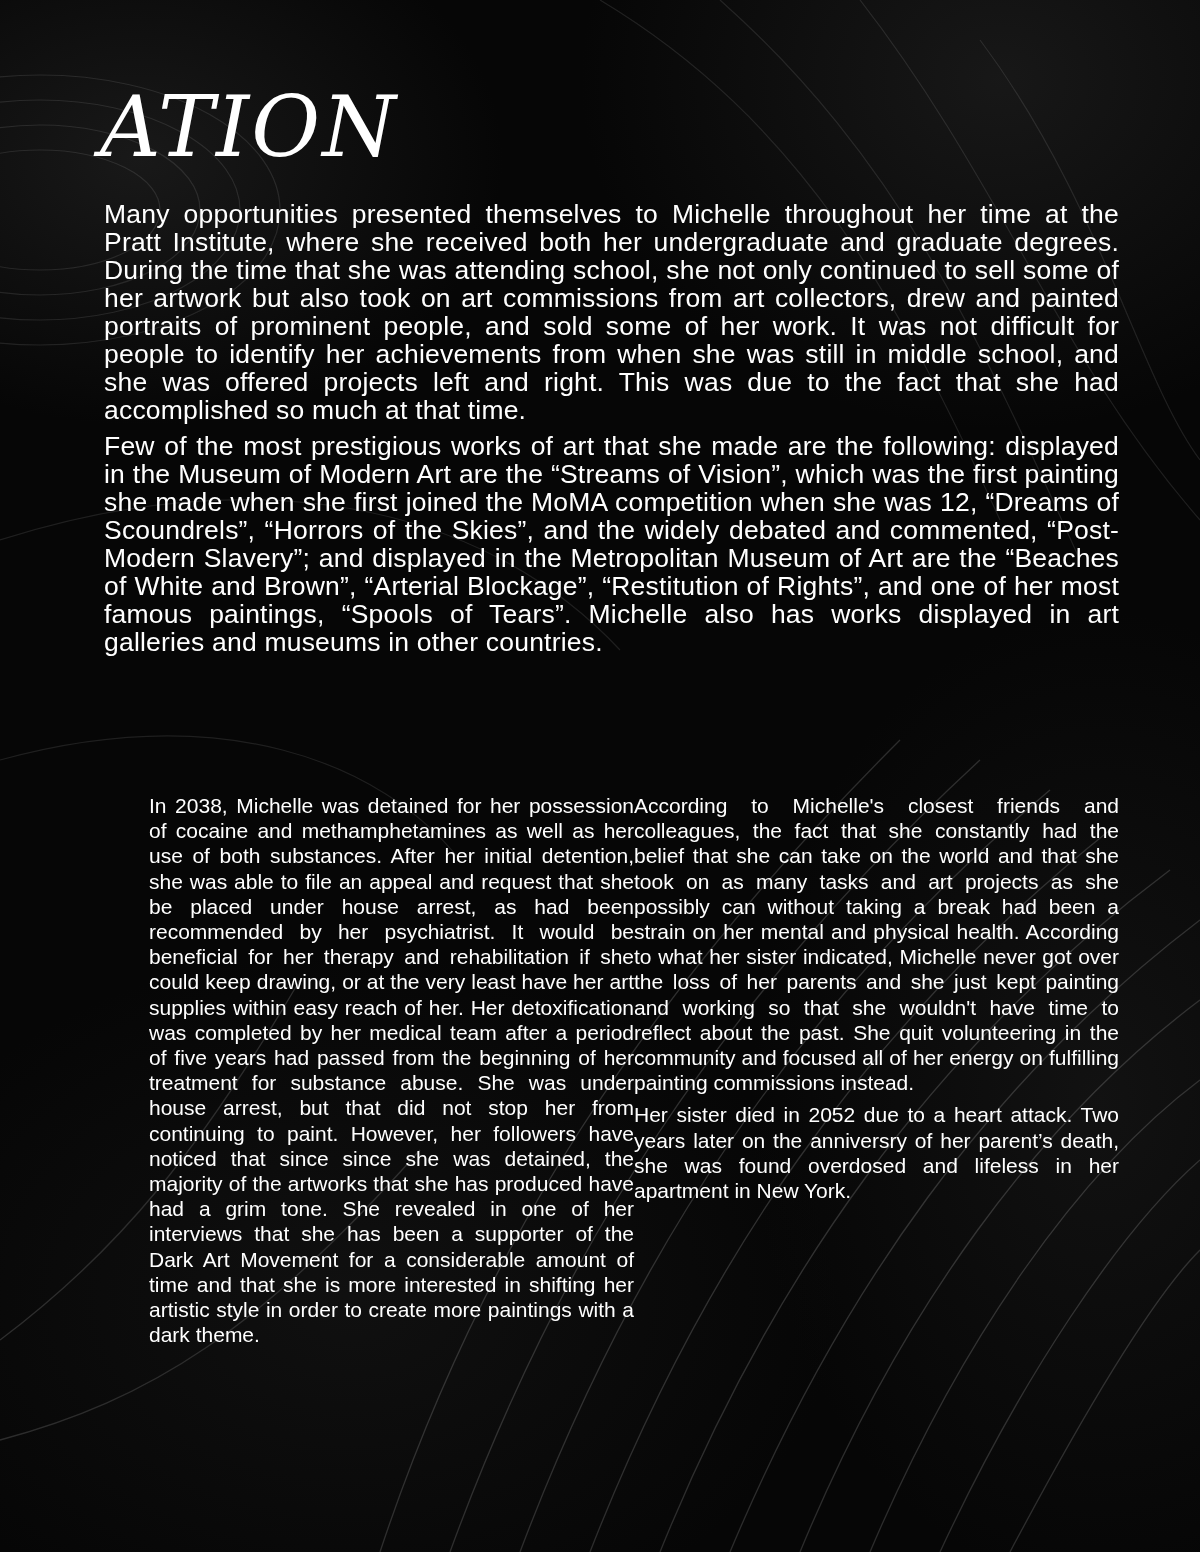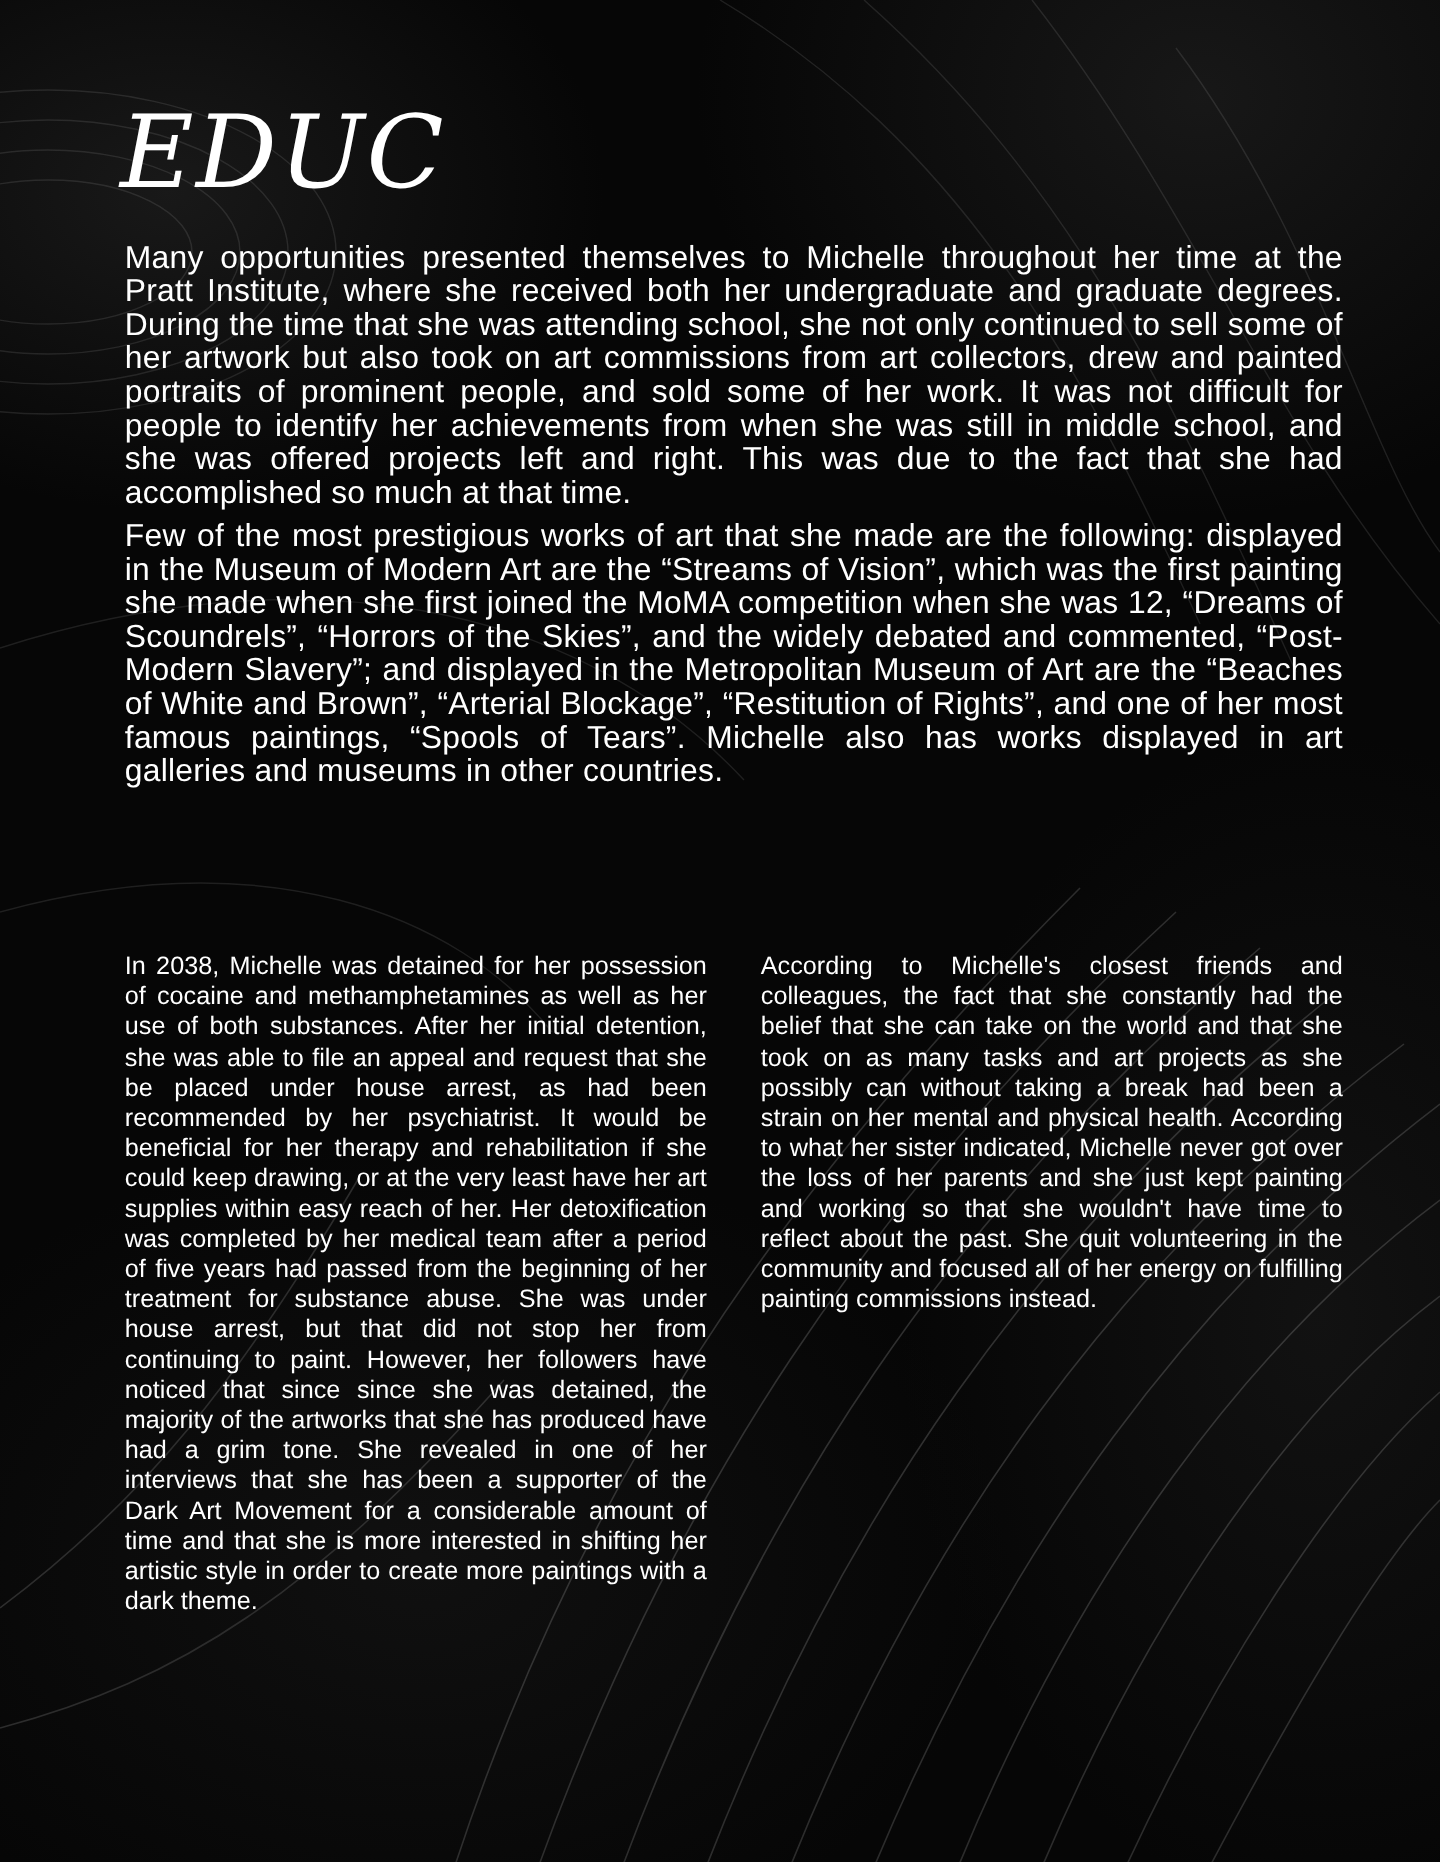--- a/index.html
+++ b/index.html
@@ -64,21 +64,21 @@
       line-height: 28px;
       text-align: justify;
       letter-spacing: 0.2px;
     }
     .columns {
       position: absolute;
       left: 104px;
       top: 793px;
       width: 1015px;
       display: flex;
-      justify-content: space-between;
+      justify-content: flex-end;
     }
     .col {
       width: 485px;
     }
     .col p {
       margin: 0 0 7px 0;
       font-size: 21px;
       line-height: 25.2px;
       text-align: justify;
     }
@@ -118,29 +118,30 @@
       <path d="M 940 1552 C 1020 1380, 1120 1230, 1200 1160"></path>
       <path d="M 1010 1552 C 1080 1420, 1150 1300, 1200 1250"></path>
       <path d="M 0 1440 C 150 1400, 260 1330, 420 1150"></path>
       <path d="M 0 1340 C 120 1250, 200 1150, 300 980"></path>
     </g>
   </svg>
 </div>
 
 <div class="page">
   <h1 class="title">
-    <span>EDUC</span><br>
+    <span>ATION</span><br>
   </h1>
 
   <section class="intro">
     <p>Many opportunities presented themselves to Michelle throughout her time at the Pratt Institute, where she received both her undergraduate and graduate degrees. During the time that she was attending school, she not only continued to sell some of her artwork but also took on art commissions from art collectors, drew and painted portraits of prominent people, and sold some of her work. It was not difficult for people to identify her achievements from when she was still in middle school, and she was offered projects left and right. This was due to the fact that she had accomplished so much at that time.</p>
     <p>Few of the most prestigious works of art that she made are the following: displayed in the Museum of Modern Art are the “Streams of Vision”, which was the first painting she made when she first joined the MoMA competition when she was 12, “Dreams of Scoundrels”, “Horrors of the Skies”, and the widely debated and commented, “Post-Modern Slavery”; and displayed in the Metropolitan Museum of Art are the “Beaches of White and Brown”, “Arterial Blockage”, “Restitution of Rights”, and one of her most famous paintings, “Spools of Tears”. Michelle also has works displayed in art galleries and museums in other countries.</p>
   </section>
 
   <section class="columns">
     <div class="col">
       <p>In 2038, Michelle was detained for her possession of cocaine and methamphetamines as well as her use of both substances.  After her initial detention, she was able to file an appeal and request that she be placed under house arrest, as had been recommended by her psychiatrist. It would be beneficial for her therapy and rehabilitation if she could keep drawing, or at the very least have her art supplies within easy reach of her. Her detoxification was completed by her medical team after a period of five years had passed from the beginning of her treatment for substance abuse. She was under house arrest, but that did not stop her from continuing to paint. However, her followers have noticed that since since she was detained, the majority of the artworks that she has produced have had a grim tone. She revealed in one of her interviews that she has been a supporter of the Dark Art Movement for a considerable amount of time and that she is more interested in shifting her artistic style in order to create more paintings with a dark theme.</p>
     </div>
     <div class="col">
       <p>According to Michelle's closest friends and colleagues, the fact that she constantly had the belief that she can take on the world and that she took on as many tasks and art projects as she possibly can without taking a break had been a strain on her mental and physical health. According to what her sister indicated, Michelle never got over the loss of her parents and she just kept painting and working so that she wouldn't have time to reflect about the past.  She quit volunteering in the community and focused all of her energy on fulfilling painting commissions instead.</p>
+      <p>Her sister died in 2052 due to a heart attack. Two years later on the anniversry of her parent’s death, she was found overdosed and lifeless in her apartment in New York.</p>
     </div>
   </section>
 </div>
 
 </body></html>

